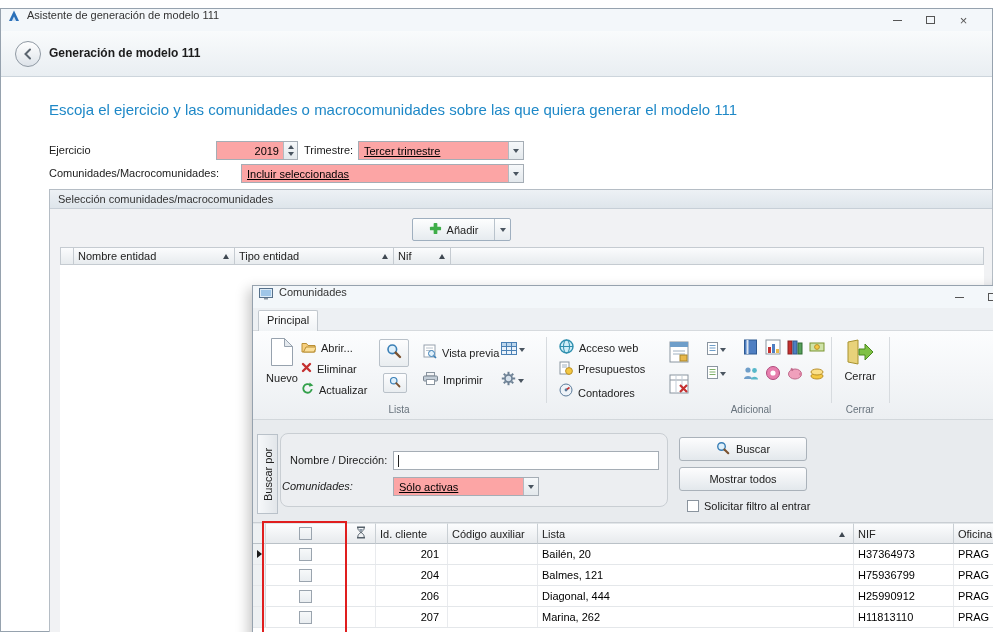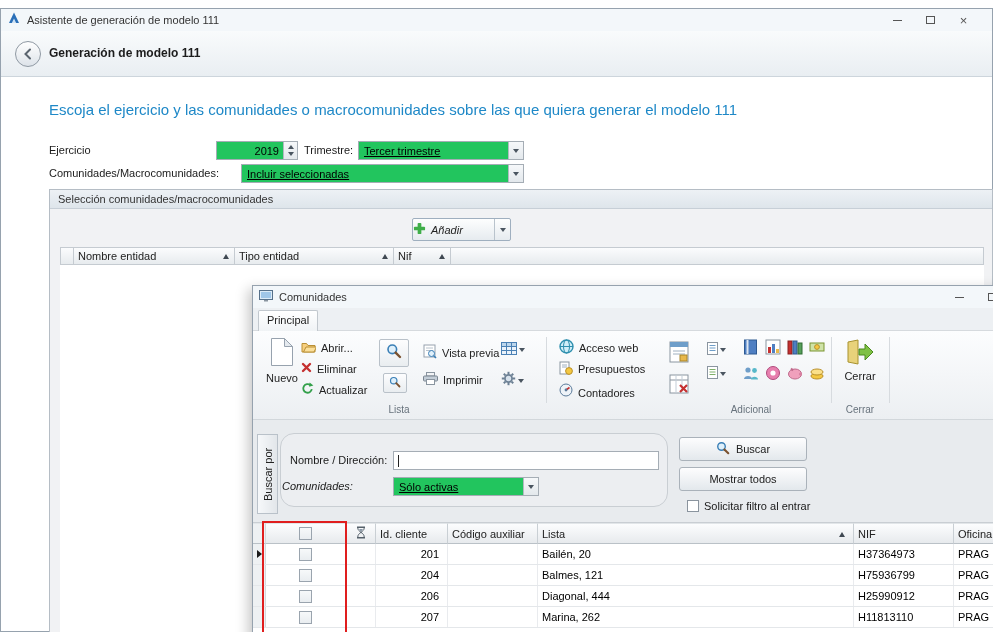--- a/index.html
+++ b/index.html
@@ -2,46 +2,46 @@
 <html><head>
 <meta charset="utf-8">
 <style>
   *{margin:0;padding:0;box-sizing:border-box;}
   html,body{width:993px;height:632px;}
   body{font-family:"Liberation Sans","DejaVu Sans",sans-serif;background:#e9e9e9;}
   .canvas{position:relative;width:993px;height:632px;overflow:hidden;background:#fff;}
   .win{position:absolute;background:#fff;border:1px solid #96a2ae;}
 
   
-  .titlebar{position:absolute;top:0;left:0;right:0;height:22px;display:flex;align-items:center;gap:6px;padding:0 6px;background:#f3f7fa;}
+  .titlebar{position:absolute;top:0;left:0;right:0;height:22px;display:flex;align-items:flex-start;gap:6px;padding:0 6px;background:#f3f7fa;}
   .tb-text{font-size:11px;color:#333;white-space:nowrap;}
   .winctl{position:absolute;top:0;display:flex;height:22px;}
   .wbtn{width:33px;height:22px;display:flex;align-items:center;justify-content:center;color:#555;font-size:13px;}
   .glyph-min{width:9px;height:1px;background:#555;display:block;}
   .glyph-max{width:9px;height:8px;border:1px solid #555;display:block;}
 
   
   .wizard{left:0;top:8px;width:993px;height:624px;}
   .hdrband{position:absolute;top:22px;left:0;right:0;height:46px;background:linear-gradient(#f9fbfc,#e9eef2);border-bottom:1px solid #cdd5dc;}
   .backbtn{position:absolute;left:14px;top:10px;width:26px;height:26px;border-radius:50%;border:1px solid #8f99a3;background:linear-gradient(#ffffff,#dde3e9);display:flex;align-items:center;justify-content:center;}
   .hdrtitle{position:absolute;left:48px;top:0;line-height:44px;font-size:12px;font-weight:700;color:#1c1c1c;}
   .instruction{position:absolute;left:48px;top:92px;font-size:15px;color:#1e88c7;white-space:nowrap;text-align:center;}
   .lbl{position:absolute;font-size:11px;color:#1a1a1a;white-space:nowrap;}
-  .inputbox,.combo{position:absolute;background:#22c55e;border:1px solid #a5adb5;height:19px;}
+  .inputbox,.combo{position:absolute;background:#fca5a5;border:1px solid #a5adb5;height:19px;}
   .spinval{position:absolute;right:18px;top:3px;font-size:11px;}
   .spin{position:absolute;right:0;top:0;bottom:0;width:14px;border-left:1px solid #b3bac1;background:linear-gradient(#f6f8fa,#e3e8ec);display:flex;flex-direction:column;align-items:center;justify-content:space-evenly;}
   .tri-up{width:0;height:0;border-left:3.5px solid transparent;border-right:3.5px solid transparent;border-bottom:4px solid #4a5560;display:block;}
   .tri-dn{width:0;height:0;border-left:3.5px solid transparent;border-right:3.5px solid transparent;border-top:4px solid #4a5560;display:block;}
   .combo-val{position:absolute;left:5px;top:3px;font-size:11px;white-space:nowrap;text-decoration:underline;}
   .combo-btn{position:absolute;right:0;top:0;bottom:0;width:15px;border-left:1px solid #b3bac1;background:linear-gradient(#f6f8fa,#e3e8ec);display:flex;align-items:center;justify-content:center;}
 
   .groupbox{position:absolute;left:48px;top:180px;width:944px;height:444px;border:1px solid #b5bdc5;background:#f1f2f4;}
   .gb-hdr{height:19px;background:linear-gradient(#edf1f5,#dee5eb);border-bottom:1px solid #c7cfd7;font-size:11px;color:#333;padding:3px 0 0 8px;}
   .addsplit{position:absolute;left:362px;top:28px;width:99px;height:23px;border:1px solid #9fafbf;border-radius:2px;background:linear-gradient(#fdfefe,#e6ebef);display:flex;}
-  .add-main{flex:1;display:flex;align-items:center;gap:5px;font-size:11px;color:#222;font-style:italic;}
+  .add-main{flex:1;display:flex;align-items:center;justify-content:center;gap:5px;font-size:11px;color:#222;}
   .add-dd{width:16px;border-left:1px solid #b9c3cc;display:flex;align-items:center;justify-content:center;}
   .wiztbl-hdr{position:absolute;left:10px;top:57px;width:924px;height:15px;display:flex;}
   .wz-c{height:18px;background:linear-gradient(#fbfcfd,#e7ebee);border:1px solid #c5cbd1;border-left:none;font-size:11px;color:#222;padding:2px 4px 0;position:relative;white-space:nowrap;}
   .wz-c:first-child{border-left:1px solid #c5cbd1;}
   .wz-sel{width:14px;} .wz-c1{width:161px;} .wz-c2{width:159px;} .wz-c3{width:57px;} .wz-fill{flex:1;}
   .sortup{position:absolute;right:5px;top:6px;width:0;height:0;border-left:3.5px solid transparent;border-right:3.5px solid transparent;border-bottom:5px solid #3f4852;}
   .wiztbl-body{position:absolute;left:10px;top:75px;width:924px;height:368px;background:#fff;}
 
   
   .com{left:252px;top:285px;width:780px;height:360px;background:#eef1f4;box-shadow:-4px 4px 12px rgba(0,0,0,.22);overflow:hidden;}
@@ -50,21 +50,21 @@
   .ribbon{position:absolute;top:45px;left:0;right:0;height:89px;background:linear-gradient(#fcfdfe,#eceff2);border-bottom:1px solid #d2d7db;}
   .rsep{position:absolute;top:6px;bottom:16px;width:1px;background:#d7dbdf;}
   .rgl{position:absolute;top:73px;font-size:10px;color:#67727c;transform:translateX(-50%);white-space:nowrap;}
   .bigbtn{position:absolute;display:flex;flex-direction:column;align-items:center;gap:3px;font-size:11px;color:#222;}
   .rbs{position:absolute;display:flex;align-items:center;gap:5px;font-size:11px;color:#222;height:19px;white-space:nowrap;}
   .iconbtn{position:absolute;border:1px solid #b9c1c9;border-radius:2px;background:linear-gradient(#fdfdfe,#e9edf0);display:flex;align-items:center;justify-content:center;gap:3px;}
   .sicon{position:absolute;display:flex;align-items:center;gap:2px;}
 
   .search{position:absolute;top:134px;left:0;right:0;height:103px;background:#e8ebee;border-bottom:1px solid #c9ced3;}
   .vtab{position:absolute;left:4px;top:14px;width:21px;height:80px;border:1px solid #b9c1c9;background:linear-gradient(to left,#f6f8fa,#e2e6ea);display:flex;align-items:center;justify-content:center;writing-mode:vertical-rl;transform:rotate(180deg);font-size:11px;color:#222;}
-  .spanel{position:absolute;left:27px;top:13px;width:388px;height:74px;border:1px solid #c9ced3;border-radius:14px;background:#ecEEf1;background:#eceef1;}
+  .spanel{position:absolute;left:27px;top:13px;width:388px;height:74px;border:1px solid #c9ced3;border-radius:8px;background:#ecEEf1;background:#eceef1;}
   .s-lbl{position:absolute;font-size:11px;color:#1a1a1a;white-space:nowrap;}
   .s-input{position:absolute;left:112px;top:17px;width:266px;height:19px;background:#fff;border:1px solid #a5adb5;}
   .caret{position:absolute;left:4px;top:3px;width:1px;height:12px;background:#222;}
   .btn{position:absolute;width:128px;height:24px;border:1px solid #aab2ba;border-radius:3px;background:linear-gradient(#fdfdfe,#e3e8ec);display:flex;align-items:center;justify-content:center;gap:6px;font-size:11px;color:#222;}
   .chkrow{position:absolute;left:434px;top:80px;display:flex;align-items:flex-end;gap:5px;font-size:11px;color:#1a1a1a;}
   .cbx{width:12px;height:12px;border:1px solid #8a949e;background:#fff;}
 
   .grid{position:absolute;top:237px;left:0;right:0;bottom:0;background:#fff;}
   .g-hdr{position:absolute;top:0;left:0;height:21px;display:flex;}
   .g-h{background:linear-gradient(#fcfdfe,#e7eaed);border-right:1px solid #c9cfd4;border-bottom:1px solid #bac1c7;border-top:1px solid #e2e6e9;font-size:11px;color:#222;padding:4px 4px 0;position:relative;white-space:nowrap;overflow:hidden;}

